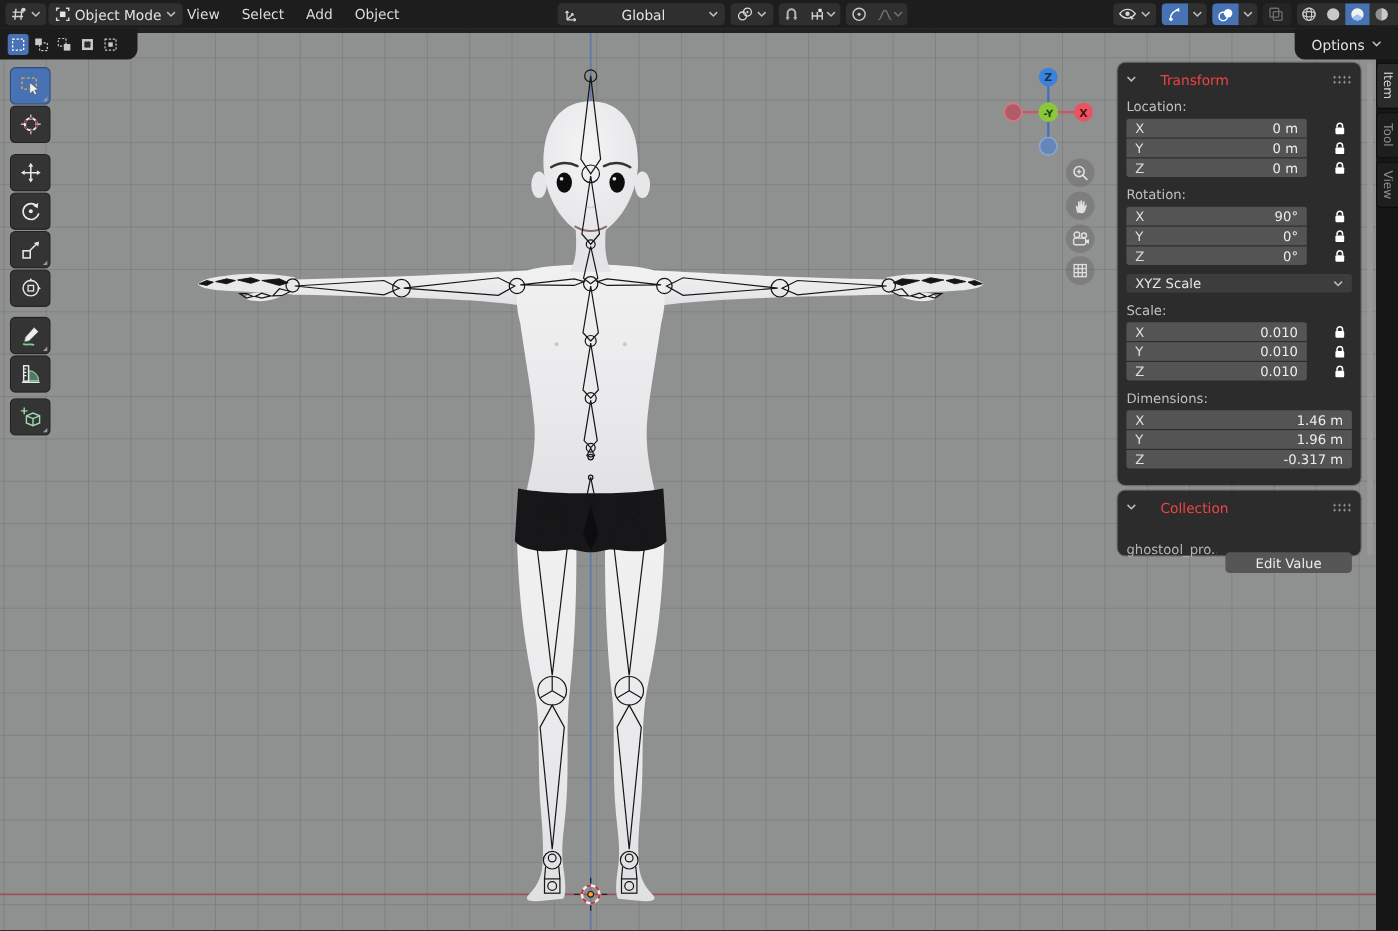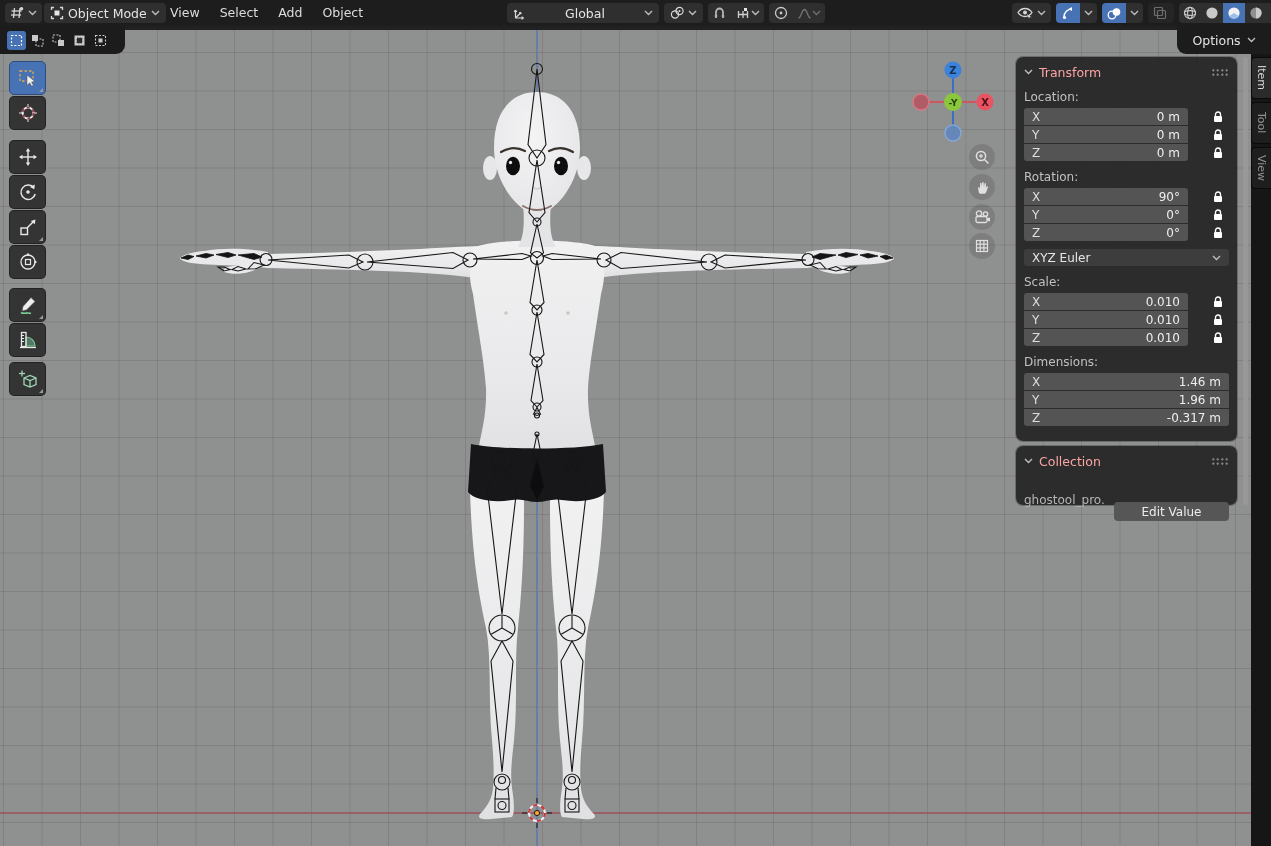--- a/index.html
+++ b/index.html
@@ -56,21 +56,21 @@
   .tabcol { position:absolute; right:0; top:26px; width:20px; height:820px; background:#161616; z-index:8; }
   .sidetab { position:absolute; right:0; width:20px; height:42px; writing-mode:vertical-rl;
              display:flex; align-items:center; justify-content:center; font-size:11px;
              border:1px solid #0a0a0a; border-right:none; border-radius:4px 0 0 4px;
              background:#1e1e1e; color:#909090; z-index:9; }
   .sidetab.active { background:#2b2b2b; color:#d6d6d6; }
   .scrollbar { position:absolute; left:1243px; top:57px; width:5px; height:448px;
                background:rgba(154,154,154,0.85); border-radius:2.5px; z-index:9; }
   .panel { position:absolute; left:1016px; width:221px; background:rgba(40,40,40,0.96);
            border-radius:7px; z-index:8; padding:6px 8px 8px 8px; box-shadow:0 0 0 1px rgba(0,0,0,0.25); }
-  .panel-hdr { display:flex; align-items:center; gap:6px; height:18px; color:#fca5a5; font-size:12.5px; }
+  .panel-hdr { display:flex; align-items:center; gap:22px; height:18px; color:#ef4444; font-size:12.5px; }
   .grip { width:18px; height:9px; margin-left:auto;
           background-image:radial-gradient(#8a8a8a 1px, transparent 1.2px);
           background-size:4.5px 4.5px; }
   .seclabel { margin:9px 0 4px 0; color:#c0c0c0; font-size:12px; }
   .frow { display:flex; align-items:center; height:17px; margin-bottom:1px; }
   .field { width:164px; height:17px; background:#545454; display:flex; align-items:center;
            justify-content:space-between; padding:0 8px; font-size:12px; color:#eeeeee; }
   .field.wide { width:212px; }
   .r-top { border-radius:3px 3px 0 0; }
   .r-bot { border-radius:0 0 3px 3px; }
@@ -663,21 +663,21 @@
       </div>
       <span class="lockcol">
           <svg width="10" height="12">
             <path d="M2.5,5 L2.5,3.5 A2.5,2.5 0 0 1 7.5,3.5 L7.5,5" fill="none" stroke="#ffffff" stroke-width="1.4"></path>
             <rect x="1" y="5" width="8" height="6" rx="1" fill="#ffffff"></rect>
           </svg>
         </span>
     </div>
 
     <div class="dropdown">
-      <span>XYZ Euler</span>
+      <span>XYZ Scale</span>
       <svg class="chev" viewBox="0 0 9 6">
           <polyline points="1,1 4.5,4.5 8,1"></polyline>
         </svg>
     </div>
 
     <div class="seclabel">Scale:</div>
     <div class="frow">
       <div class="field r-top">
         <span class="axis">X</span>
         <span>0.010</span>

